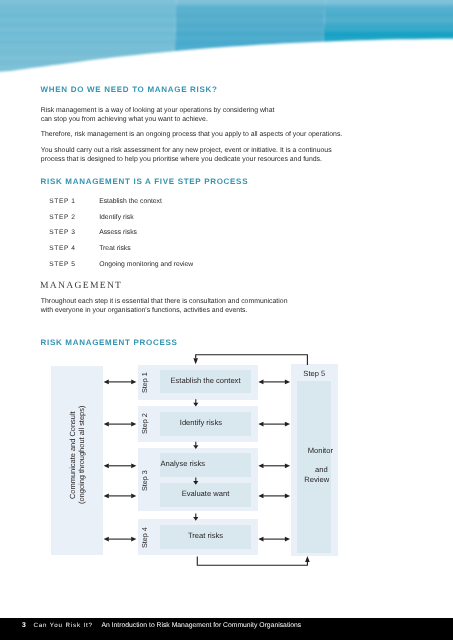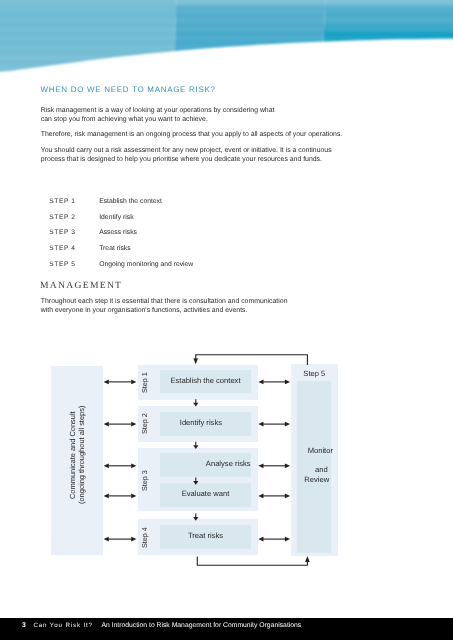--- a/index.html
+++ b/index.html
@@ -7,21 +7,21 @@
        font-family:"Liberation Sans",sans-serif;position:relative;overflow:hidden;
        -webkit-font-smoothing:antialiased;text-rendering:geometricPrecision;}
   .page{position:absolute;left:0;top:0;width:453px;height:640px;}
 
   
   .banner{position:absolute;left:0;top:0;width:453px;height:80px;overflow:hidden;}
   .banner svg{display:block;}
 
   
   .sec-head{position:absolute;font-size:8px;letter-spacing:0.7px;color:#3494b2;
-            font-weight:normal;white-space:nowrap;}
+            font-weight:bold;white-space:nowrap;}
   .body-txt{position:absolute;font-size:6.9px;color:#231f20;line-height:9.0px;}
   .imp-head{position:absolute;font-size:9.6px;letter-spacing:1.3px;color:#3a3a3a;
             white-space:nowrap;font-family:"Liberation Serif",serif;}
 
   .step-row{position:absolute;font-size:6.8px;color:#231f20;white-space:nowrap;}
   .step-lab{position:absolute;font-size:6.6px;letter-spacing:0.62px;}
   .step-txt{position:absolute;}
 
   
   .diagram{position:absolute;left:0;top:0;width:453px;height:640px;}
@@ -120,20 +120,21 @@
 
   <div class="body-txt" style="left:40.8px;top:130.0px;">
     <div>Therefore, risk management is an ongoing process that you apply to all aspects of your operations.</div>
   </div>
 
   <div class="body-txt" style="left:40.8px;top:145.8px;">
     <div>You should carry out a risk assessment for any new project, event or initiative. It is a continuous</div>
     <div>process that is designed to help you prioritise where you dedicate your resources and funds.</div>
   </div>
 
+  <div class="sec-head" style="left:40.5px;top:176.5px;">RISK MANAGEMENT IS A FIVE STEP PROCESS</div>
 
   <div class="step-row" style="left:0;top:0;width:453px;height:0;"></div>
 
   <div class="step-lab step-row" style="left:49.3px;top:197.9px;">STEP 1</div>
   <div class="step-txt step-row" style="left:99.2px;top:197.9px;">Establish the context</div>
 
   <div class="step-lab step-row" style="left:49.3px;top:213.6px;">STEP 2</div>
   <div class="step-txt step-row" style="left:99.2px;top:213.6px;">Identify risk</div>
 
   <div class="step-lab step-row" style="left:49.3px;top:229.3px;">STEP 3</div>
@@ -145,20 +146,21 @@
   <div class="step-lab step-row" style="left:49.3px;top:260.7px;">STEP 5</div>
   <div class="step-txt step-row" style="left:99.2px;top:260.7px;">Ongoing monitoring and review</div>
 
   <div class="imp-head" style="left:40px;top:280px;">MANAGEMENT</div>
 
   <div class="body-txt" style="left:40.8px;top:296.5px;">
     <div>Throughout each step it is essential that there is consultation and communication</div>
     <div>with everyone in your organisation's functions, activities and events.</div>
   </div>
 
+  <div class="sec-head" style="left:40.5px;top:337.5px;">RISK MANAGEMENT PROCESS</div>
 
   <div class="diagram">
 
     <div class="panel" style="left:50.6px;top:365.7px;width:52.3px;height:189.3px;"></div>
 
     <div class="panel" style="left:138.2px;top:364.5px;width:119.5px;height:35.9px;"></div>
     <div class="panel" style="left:138.2px;top:405.8px;width:119.5px;height:36.4px;"></div>
     <div class="panel" style="left:138.2px;top:448.1px;width:119.5px;height:63.0px;"></div>
     <div class="panel" style="left:138.2px;top:519.4px;width:119.5px;height:35.9px;"></div>
     <div class="panel" style="left:290.8px;top:363.6px;width:47.0px;height:192.2px;"></div>
@@ -173,21 +175,21 @@
     <div class="vlabel" style="left:67.8px;top:498.5px;">Communicate and Consult</div>
     <div class="vlabel" style="left:76.9px;top:504.3px;">(ongoing throughout all steps)</div>
 
     <div class="vstep" style="left:140.3px;top:392.8px;">Step 1</div>
     <div class="vstep" style="left:140.3px;top:434.2px;">Step 2</div>
     <div class="vstep" style="left:140.3px;top:490.6px;">Step 3</div>
     <div class="vstep" style="left:140.3px;top:548.0px;">Step 4</div>
 
     <div class="dlabel" style="left:160.4px;top:375.5px;width:90.2px;text-align:center;">Establish the context</div>
     <div class="dlabel" style="left:160.4px;top:417.5px;width:81px;text-align:center;">Identify risks</div>
-    <div class="dlabel" style="left:160.4px;top:458.6px;width:90.2px;text-align:right;">Analyse risks</div>
+    <div class="dlabel" style="left:160.4px;top:458.6px;width:90.2px;text-align:left;">Analyse risks</div>
     <div class="dlabel" style="left:160.4px;top:489.0px;width:90.2px;text-align:center;">Evaluate want</div>
     <div class="dlabel" style="left:160.4px;top:530.8px;width:90.2px;text-align:center;">Treat risks</div>
 
     <div class="dlabel" style="left:290.8px;top:368.5px;width:47.0px;text-align:center;">Step 5</div>
     <div class="dlabel" style="left:290.8px;top:446px;width:59px;text-align:center;">Monitor</div>
     <div class="dlabel" style="left:290.8px;top:464.6px;width:61px;text-align:center;">and</div>
     <div class="dlabel" style="left:290.8px;top:474.6px;width:52px;text-align:center;">Review</div>
 
     <svg width="453" height="640" style="position:absolute;left:0;top:0;overflow:visible;">
       <g stroke="#231f20" stroke-width="1.1" fill="#231f20" shape-rendering="geometricPrecision">

